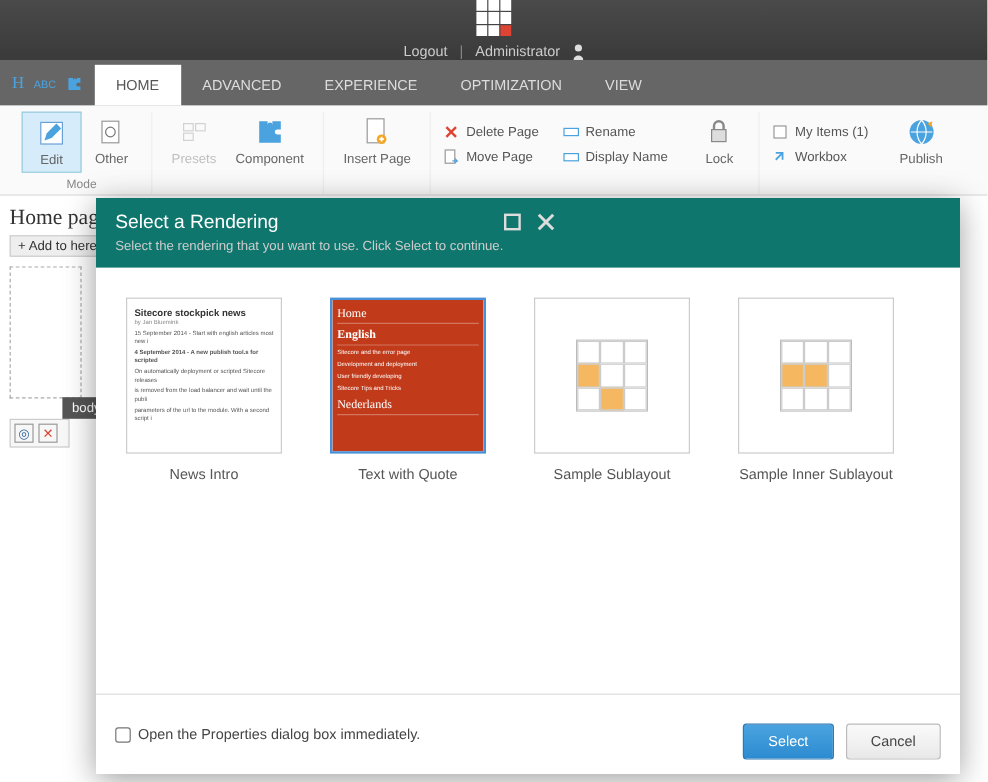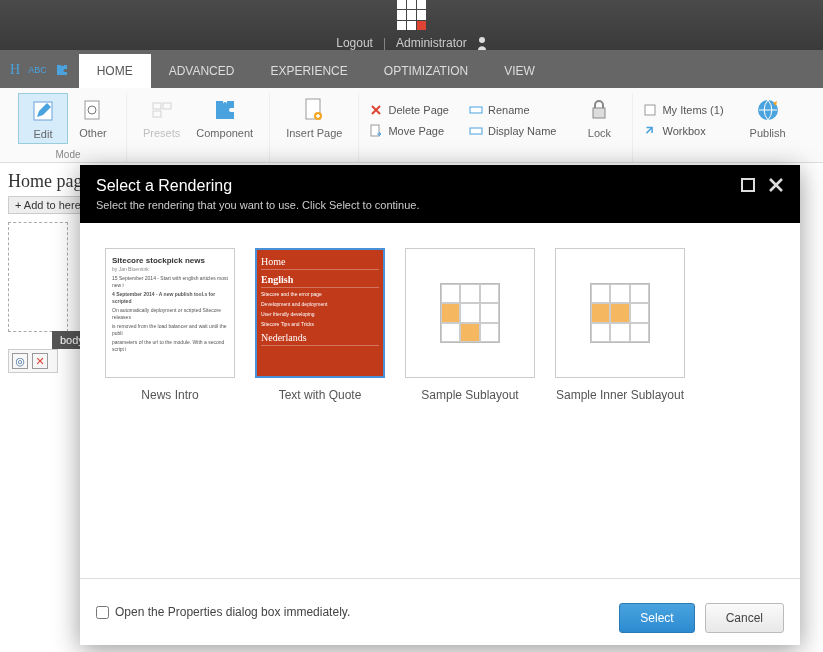--- a/index.html
+++ b/index.html
@@ -38,26 +38,26 @@
 .page-area { padding: 8px; }
 .page-title { font-family: Georgia, serif; font-size: 18px; color: #333; }
 .add-here { background: #eee; border: 1px solid #ccc; padding: 2px 6px; font-size: 11px; display: inline-block; margin-top: 4px; }
 .canvas-box { margin-top: 8px; border: 1px dashed #aaa; width: 60px; height: 110px; }
 .body-tag { background: #555; color: #fff; padding: 3px 8px; font-size: 11px; display: inline-block; margin-top: -1px; margin-left: 44px; }
 .toolbar-mini { border: 1px solid #ccc; background: #f7f7f7; padding: 3px; display: flex; gap: 4px; width: 50px; }
 .toolbar-mini span { width: 16px; height: 16px; border: 1px solid #999; display: flex; align-items: center; justify-content: center; font-size: 11px; }
 
 
 .modal { position: absolute; top: 165px; left: 80px; width: 720px; height: 480px; background: #fff; box-shadow: 0 5px 25px rgba(0,0,0,0.4); display: flex; flex-direction: column; }
-.modal-header { background: #000000; color: #fff; padding: 12px 16px; display: flex; justify-content: space-between; align-items: flex-start; }
+.modal-header { background: #0f766e; color: #fff; padding: 12px 16px; display: flex; justify-content: flex-start; align-items: flex-start; }
 .modal-title { font-size: 16px; font-weight: normal; margin-bottom: 4px; }
 .modal-sub { font-size: 11px; color: #ccc; }
 .modal-header-btns { display: flex; gap: 12px; }
 .modal-header-btns span { cursor: pointer; font-size: 16px; color: #ddd; }
-.modal-body { flex: 1; padding: 25px 15px; display: flex; align-items: flex-start; overflow: auto; }
+.modal-body { flex: 1; padding: 25px 15px; display: flex; gap: 20px; align-items: flex-start; overflow: auto; }
 .rendering { width: 150px; display: flex; flex-direction: column; align-items: center; gap: 10px; cursor: pointer; }
 .rendering-thumb { width: 130px; height: 130px; border: 1px solid #ccc; background: #fff; display: flex; align-items: center; justify-content: center; overflow: hidden; }
 .rendering.selected .rendering-thumb { border: 2px solid #4a90d9; }
 .rendering-label { font-size: 12px; color: #555; text-align: center; }
 
 
 .thumb-news { padding: 6px; font-size: 5px; text-align: left; color: #333; line-height: 1.4; width: 100%; height: 100%; }
 .thumb-news .t-title { font-size: 8px; font-weight: bold; }
 .thumb-news .t-auth { font-size: 5px; color: #888; }
 .thumb-news .t-line { font-size: 5px; color: #555; margin: 2px 0; }

